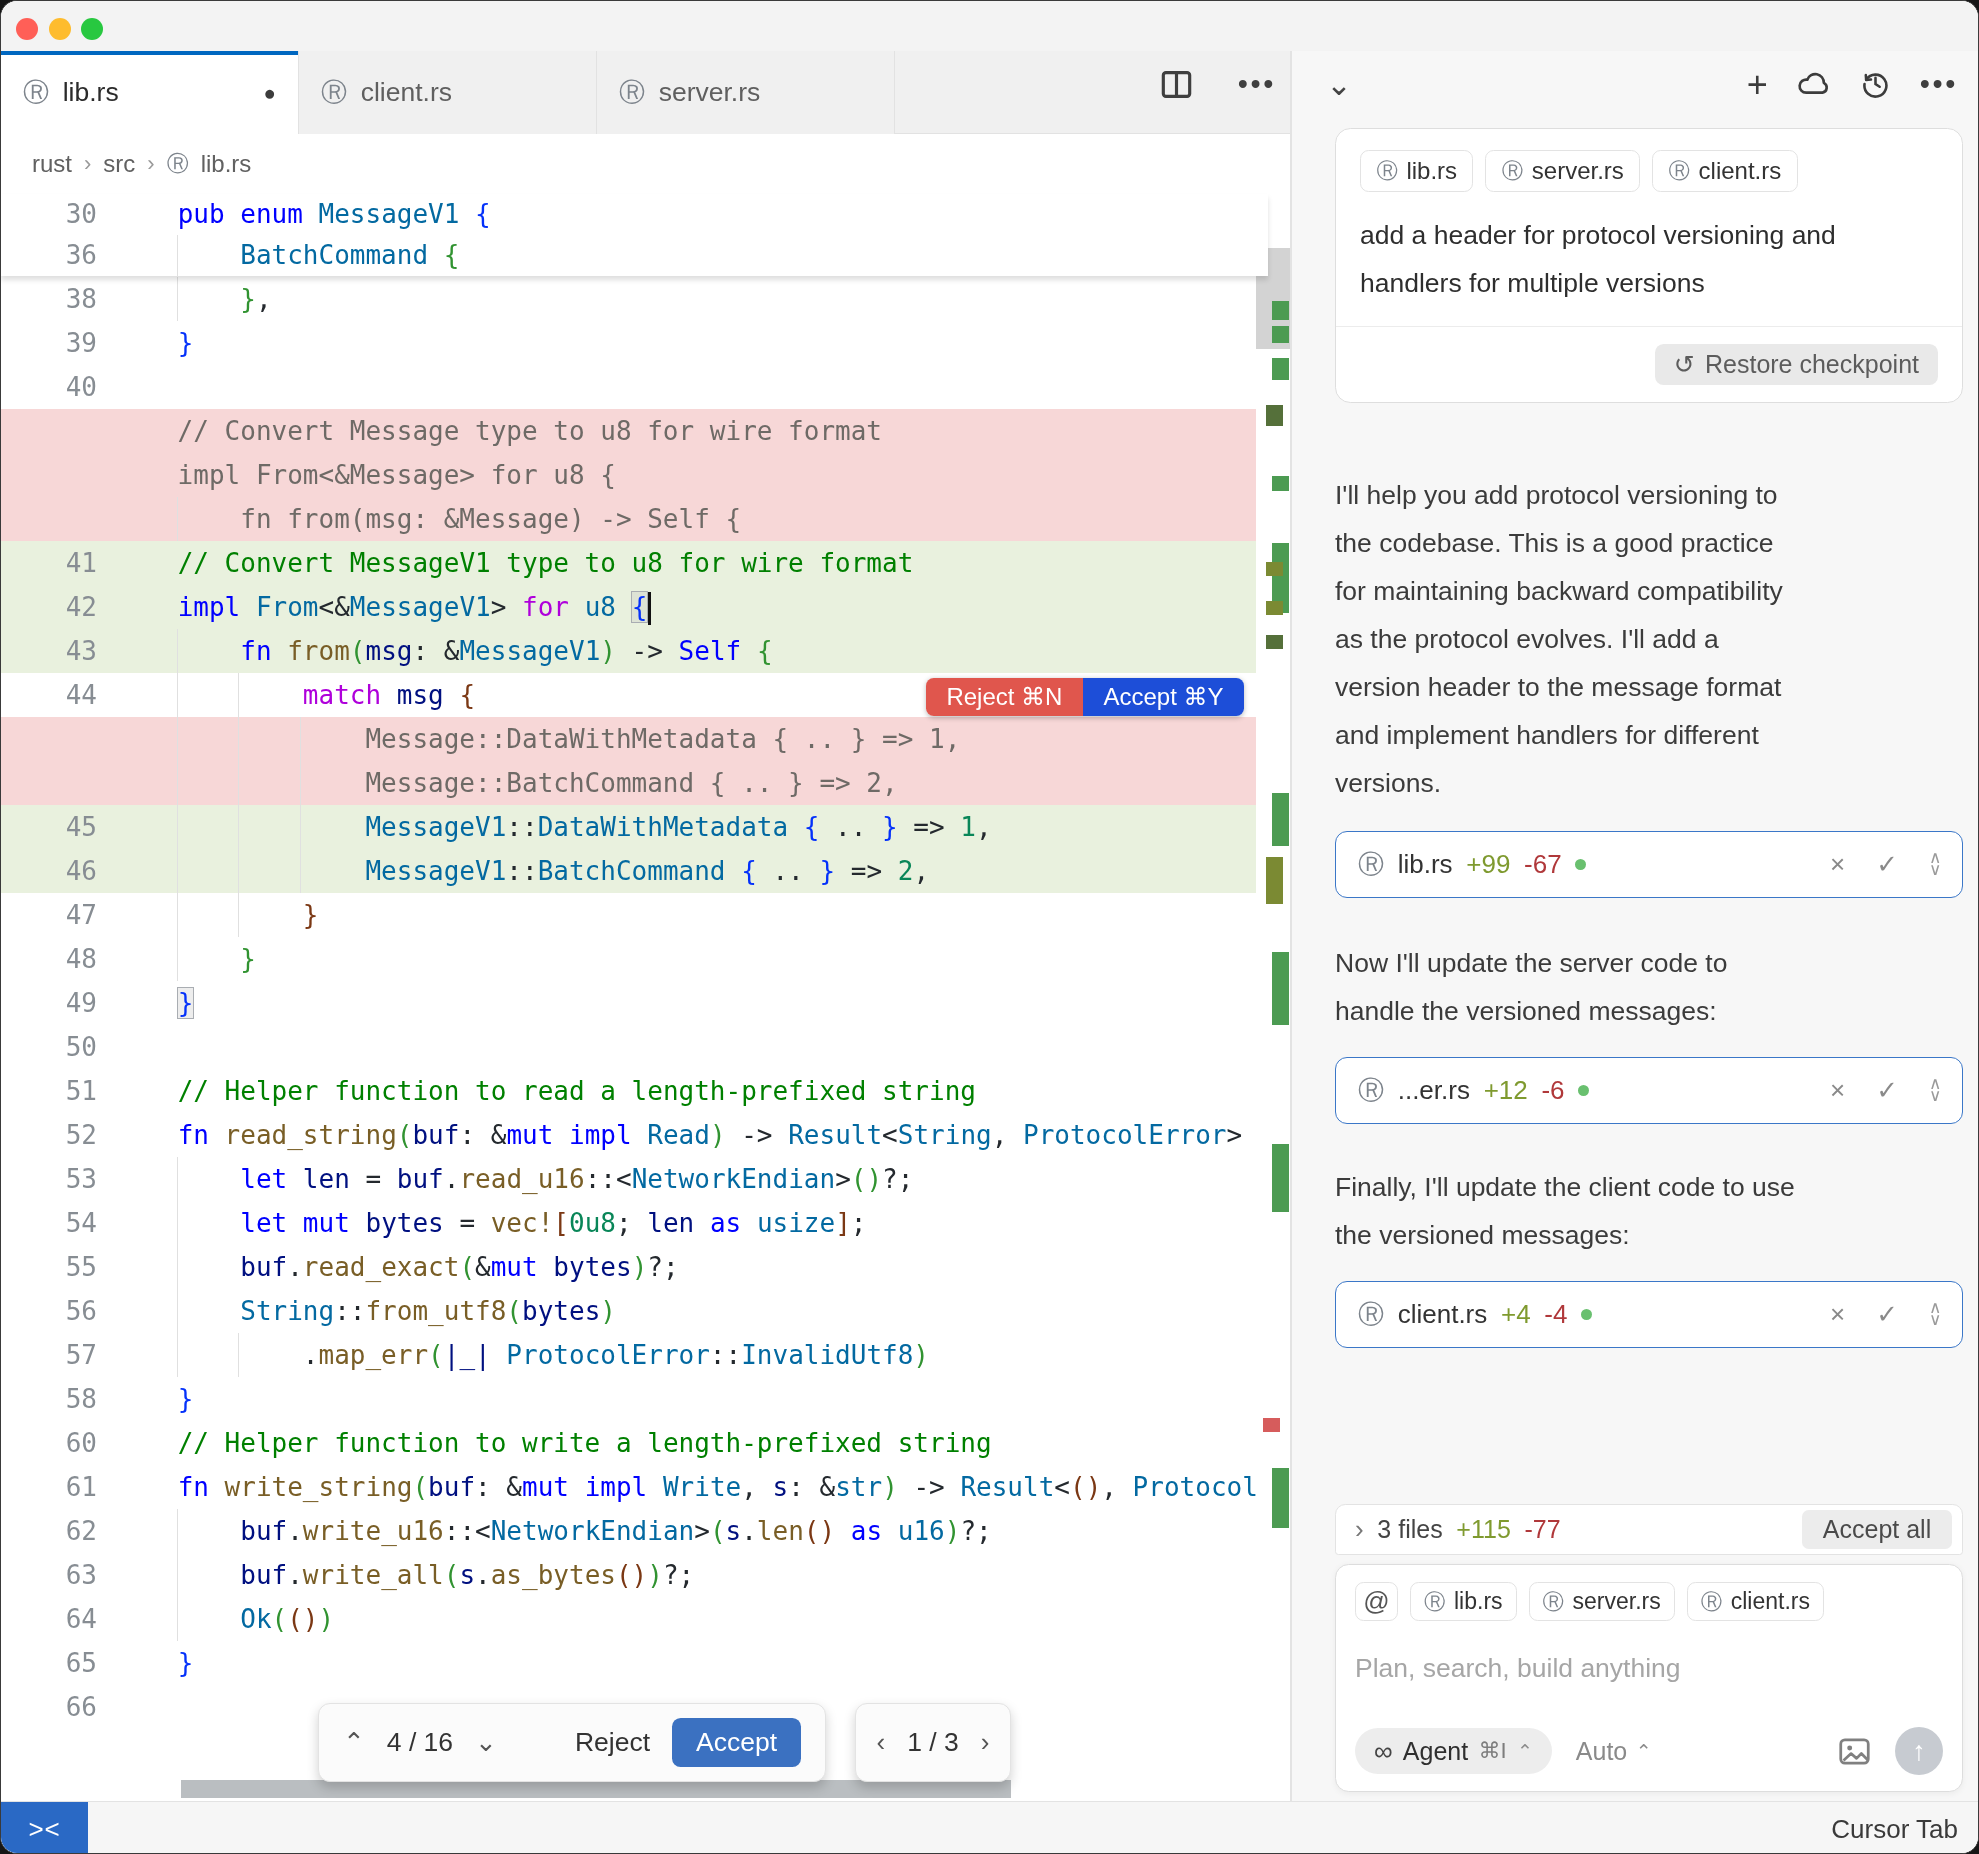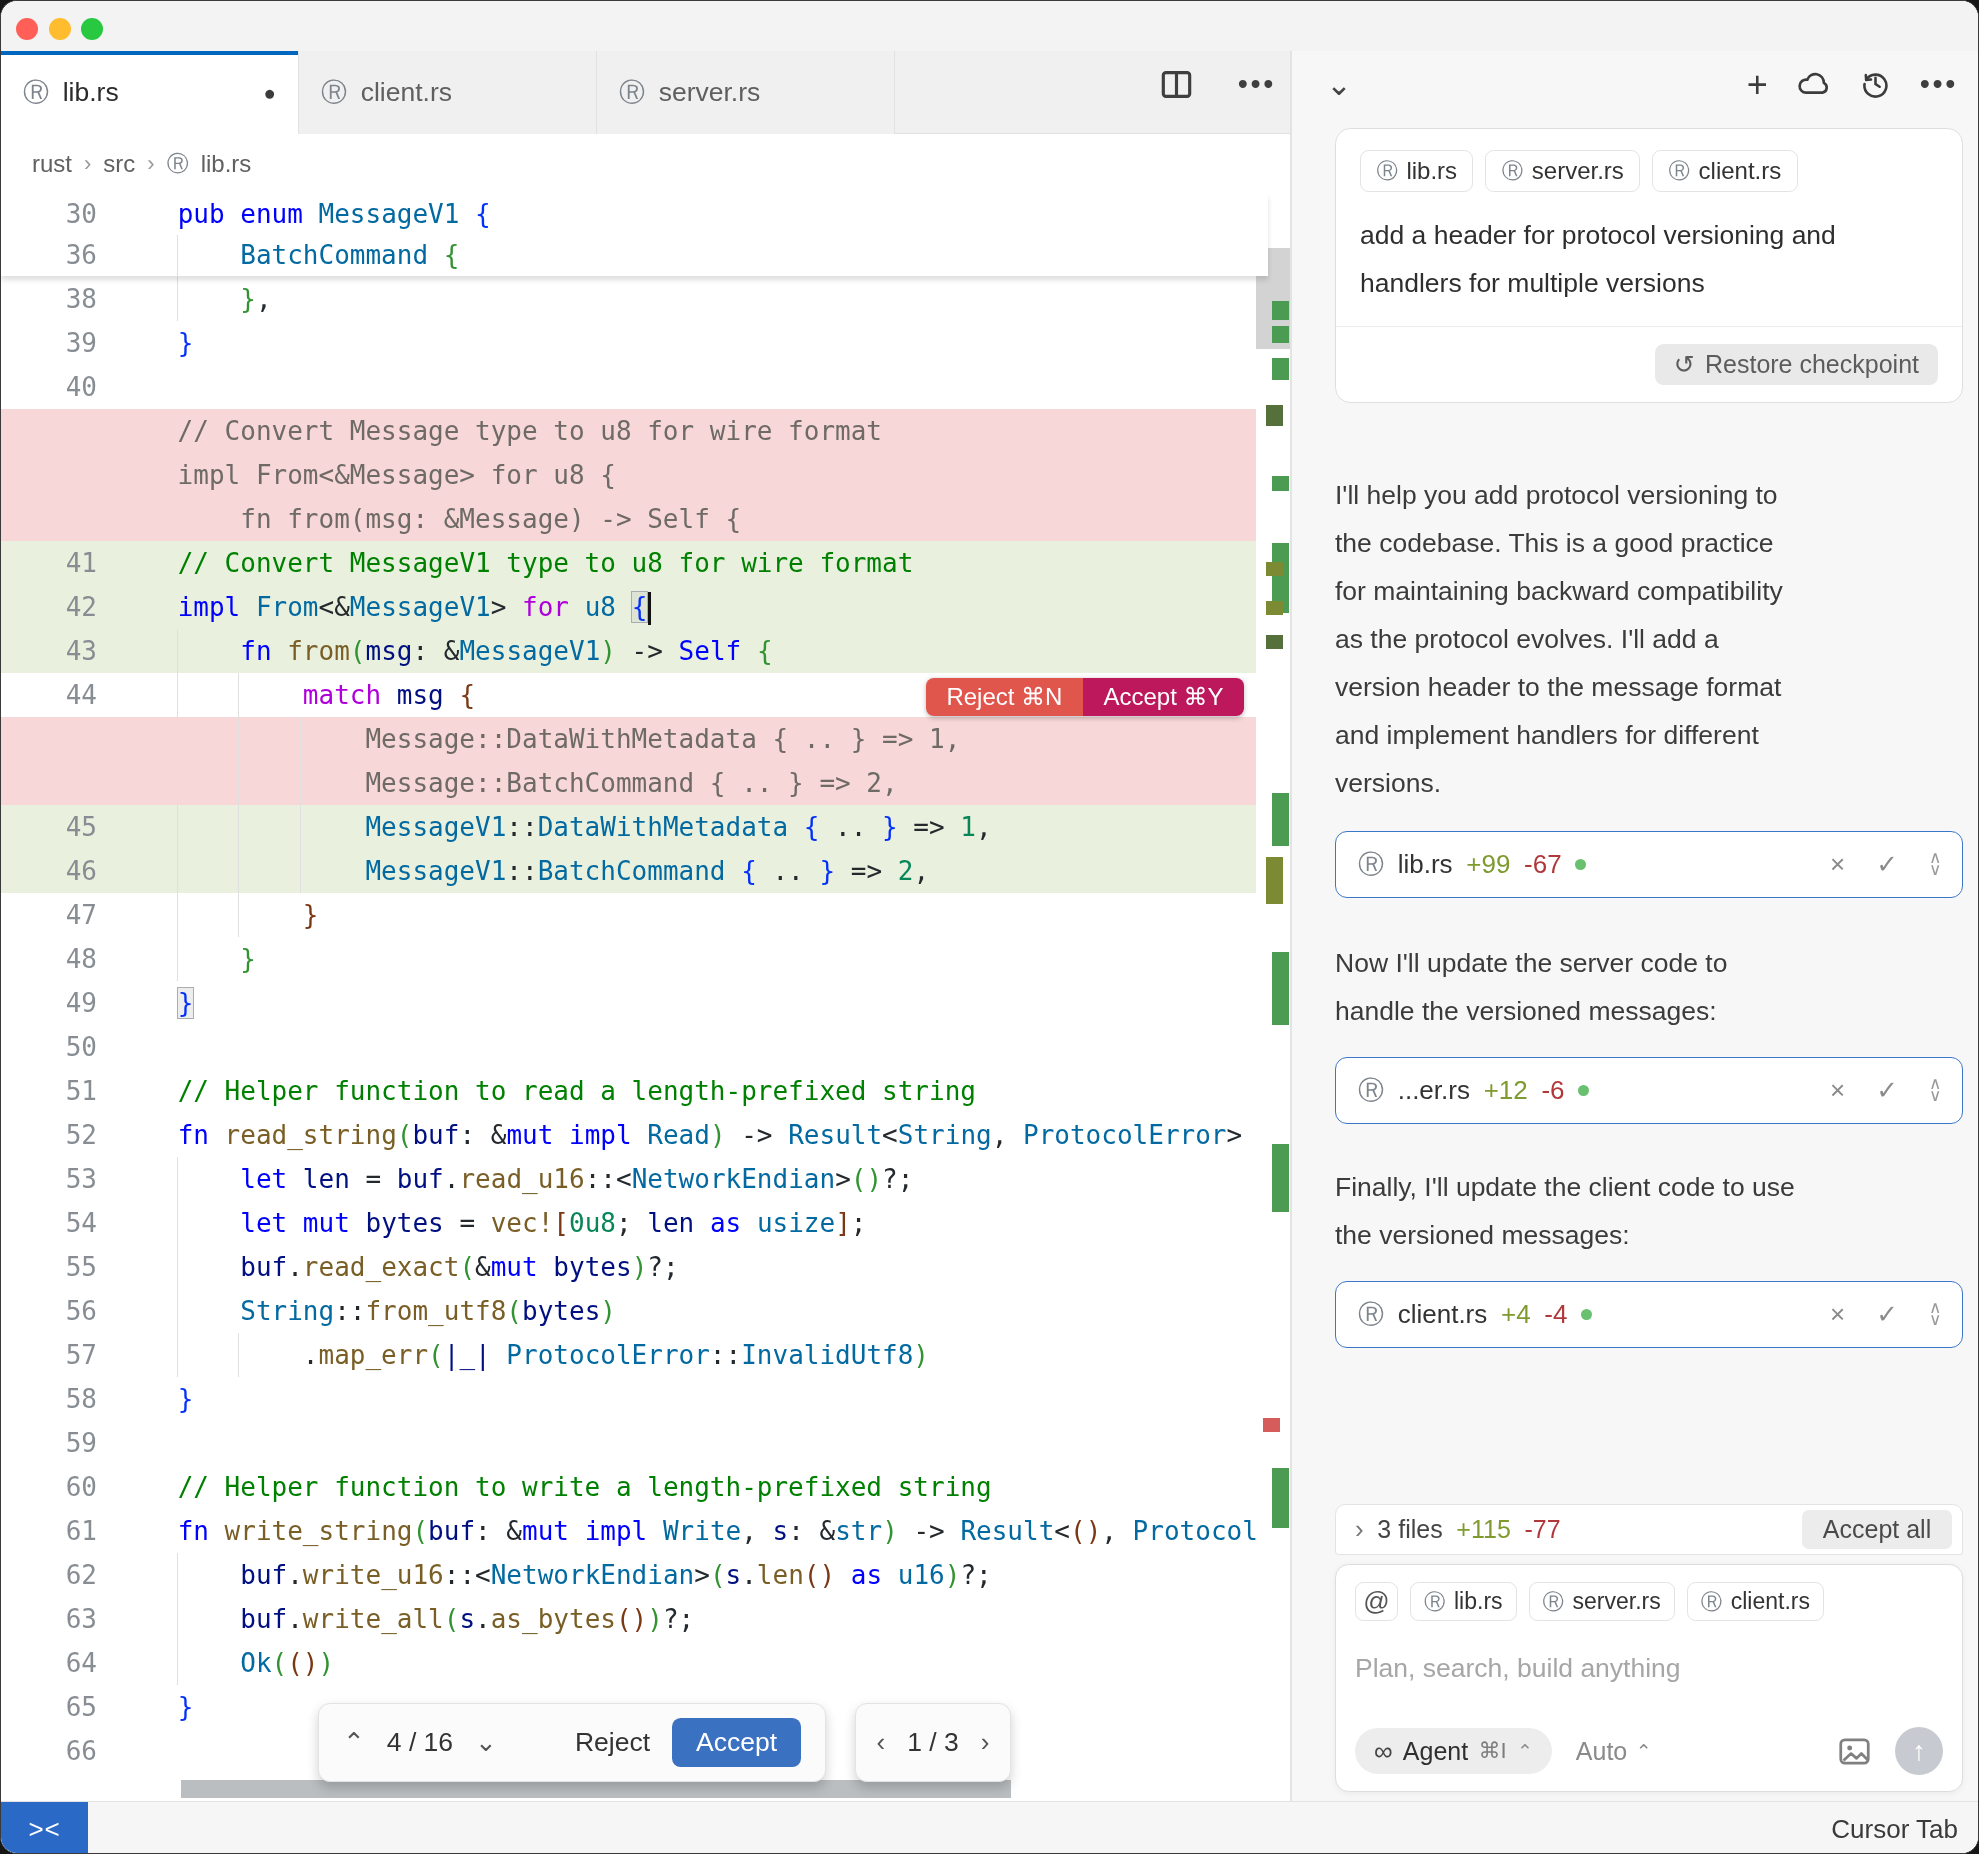--- a/index.html
+++ b/index.html
@@ -41,21 +41,21 @@
 
   .tk-k{color:#0000ff} .tk-ctl{color:#af00db} .tk-t{color:#0369a1} .tk-f{color:#795e26}
   .tk-v{color:#001080} .tk-num{color:#098658} .tk-c{color:#008000} .tk-p{color:#24292e}
   .tk-b1{color:#0431fa} .tk-b2{color:#319331} .tk-b3{color:#7b3814} .tk-d{color:#6e6a66}
   .tk-box{ outline:1.7px solid #a9adb2; background:rgba(190,190,190,0.28); }
   .caret{ display:inline-block; width:2.6px; height:33px; background:#111; vertical-align:middle; margin-left:0.9px; }
 
   
   #diff-widget { position:absolute; top:544px; right:46px; display:flex; z-index:6; font-size:24px; color:#fff; border-radius:7.7px; overflow:hidden; box-shadow:0 1.7px 5.1px rgba(0,0,0,0.25); }
   #diff-widget .rej { background:#e0564d; padding:5.1px 20.5px; }
-  #diff-widget .acc { background:#be185d; padding:5.1px 20.5px; }
+  #diff-widget .acc { background:#1d4ed8; padding:5.1px 20.5px; }
 
   
   #ruler { position:absolute; top:0; right:0; width:34px; height:1668px; background:#fff; }
   #ruler .thumb { position:absolute; left:0; width:34px; top:114px; height:101px; background:rgba(110,110,110,0.30); }
   .mark { position:absolute; width:17px; }
   .mark.g { background:#4c9b52; left:16.3px; } .mark.ol { background:#7b8a33; left:10.3px; }
   .mark.dg { background:#55703a; left:10.3px; } .mark.rd { background:#d65c5c; left:6.8px; }
 
   
   #diffnav { position:absolute; top:1569px; left:317px; display:flex; gap:29px; z-index:7; }
@@ -187,21 +187,20 @@
         <div class="coderow"><span class="lnum">49</span><span class="ltxt"><span class="tk-p">    </span><span class="tk-b1 tk-box">}</span></span></div>
         <div class="coderow"><span class="lnum">50</span><span class="ltxt"></span></div>
         <div class="coderow"><span class="lnum">51</span><span class="ltxt"><span class="tk-p">    </span><span class="tk-c">// Helper function to read a length-prefixed string</span></span></div>
         <div class="coderow"><span class="lnum">52</span><span class="ltxt"><span class="tk-p">    </span><span class="tk-k">fn </span><span class="tk-f">read_string</span><span class="tk-b2">(</span><span class="tk-v">buf</span><span class="tk-p">: &amp;</span><span class="tk-k">mut </span><span class="tk-k">impl </span><span class="tk-t">Read</span><span class="tk-b2">)</span><span class="tk-p"> -&gt; </span><span class="tk-t">Result</span><span class="tk-p">&lt;</span><span class="tk-t">String</span><span class="tk-p">, </span><span class="tk-t">ProtocolError</span><span class="tk-p">&gt; </span><span class="tk-b2">{</span></span></div>
         <div class="coderow"><span class="guide" style="left: 176px;"></span><span class="lnum">53</span><span class="ltxt"><span class="tk-p">        </span><span class="tk-k">let </span><span class="tk-v">len </span><span class="tk-p">= </span><span class="tk-v">buf</span><span class="tk-p">.</span><span class="tk-f">read_u16</span><span class="tk-p">::&lt;</span><span class="tk-t">NetworkEndian</span><span class="tk-p">&gt;</span><span class="tk-b2">()</span><span class="tk-p">?;</span></span></div>
         <div class="coderow"><span class="guide" style="left: 176px;"></span><span class="lnum">54</span><span class="ltxt"><span class="tk-p">        </span><span class="tk-k">let </span><span class="tk-k">mut </span><span class="tk-v">bytes </span><span class="tk-p">= </span><span class="tk-f">vec!</span><span class="tk-b3">[</span><span class="tk-num">0u8</span><span class="tk-p">; </span><span class="tk-v">len </span><span class="tk-k">as </span><span class="tk-t">usize</span><span class="tk-b3">]</span><span class="tk-p">;</span></span></div>
         <div class="coderow"><span class="guide" style="left: 176px;"></span><span class="lnum">55</span><span class="ltxt"><span class="tk-p">        </span><span class="tk-v">buf</span><span class="tk-p">.</span><span class="tk-f">read_exact</span><span class="tk-b2">(</span><span class="tk-p">&amp;</span><span class="tk-k">mut </span><span class="tk-v">bytes</span><span class="tk-b2">)</span><span class="tk-p">?;</span></span></div>
         <div class="coderow"><span class="guide" style="left: 176px;"></span><span class="lnum">56</span><span class="ltxt"><span class="tk-p">        </span><span class="tk-t">String</span><span class="tk-p">::</span><span class="tk-f">from_utf8</span><span class="tk-b2">(</span><span class="tk-v">bytes</span><span class="tk-b2">)</span></span></div>
         <div class="coderow"><span class="guide" style="left: 176px;"></span><span class="guide" style="left: 237px;"></span><span class="lnum">57</span><span class="ltxt"><span class="tk-p">            </span><span class="tk-p">.</span><span class="tk-f">map_err</span><span class="tk-b2">(</span><span class="tk-v">|_| </span><span class="tk-t">ProtocolError</span><span class="tk-p">::</span><span class="tk-t">InvalidUtf8</span><span class="tk-b2">)</span></span></div>
         <div class="coderow"><span class="lnum">58</span><span class="ltxt"><span class="tk-p">    </span><span class="tk-b1">}</span></span></div>
-        <div class="coderow"><span class="lnum">59</span><span class="ltxt"></span></div>
         <div class="coderow"><span class="lnum">60</span><span class="ltxt"><span class="tk-p">    </span><span class="tk-c">// Helper function to write a length-prefixed string</span></span></div>
         <div class="coderow"><span class="lnum">61</span><span class="ltxt"><span class="tk-p">    </span><span class="tk-k">fn </span><span class="tk-f">write_string</span><span class="tk-b2">(</span><span class="tk-v">buf</span><span class="tk-p">: &amp;</span><span class="tk-k">mut </span><span class="tk-k">impl </span><span class="tk-t">Write</span><span class="tk-p">, </span><span class="tk-v">s</span><span class="tk-p">: &amp;</span><span class="tk-t">str</span><span class="tk-b2">)</span><span class="tk-p"> -&gt; </span><span class="tk-t">Result</span><span class="tk-p">&lt;</span><span class="tk-b3">()</span><span class="tk-p">, </span><span class="tk-t">ProtocolError</span></span></div>
         <div class="coderow"><span class="guide" style="left: 176px;"></span><span class="lnum">62</span><span class="ltxt"><span class="tk-p">        </span><span class="tk-v">buf</span><span class="tk-p">.</span><span class="tk-f">write_u16</span><span class="tk-p">::&lt;</span><span class="tk-t">NetworkEndian</span><span class="tk-p">&gt;</span><span class="tk-b2">(</span><span class="tk-v">s</span><span class="tk-p">.</span><span class="tk-f">len</span><span class="tk-b3">()</span><span class="tk-p"> </span><span class="tk-k">as </span><span class="tk-t">u16</span><span class="tk-b2">)</span><span class="tk-p">?;</span></span></div>
         <div class="coderow"><span class="guide" style="left: 176px;"></span><span class="lnum">63</span><span class="ltxt"><span class="tk-p">        </span><span class="tk-v">buf</span><span class="tk-p">.</span><span class="tk-f">write_all</span><span class="tk-b2">(</span><span class="tk-v">s</span><span class="tk-p">.</span><span class="tk-f">as_bytes</span><span class="tk-b3">()</span><span class="tk-b2">)</span><span class="tk-p">?;</span></span></div>
         <div class="coderow"><span class="guide" style="left: 176px;"></span><span class="lnum">64</span><span class="ltxt"><span class="tk-p">        </span><span class="tk-t">Ok</span><span class="tk-b2">(</span><span class="tk-b3">()</span><span class="tk-b2">)</span></span></div>
         <div class="coderow"><span class="lnum">65</span><span class="ltxt"><span class="tk-p">    </span><span class="tk-b1">}</span></span></div>
         <div class="coderow"><span class="lnum">66</span><span class="ltxt"></span></div>
       </div>
 
     <div id="diff-widget">

